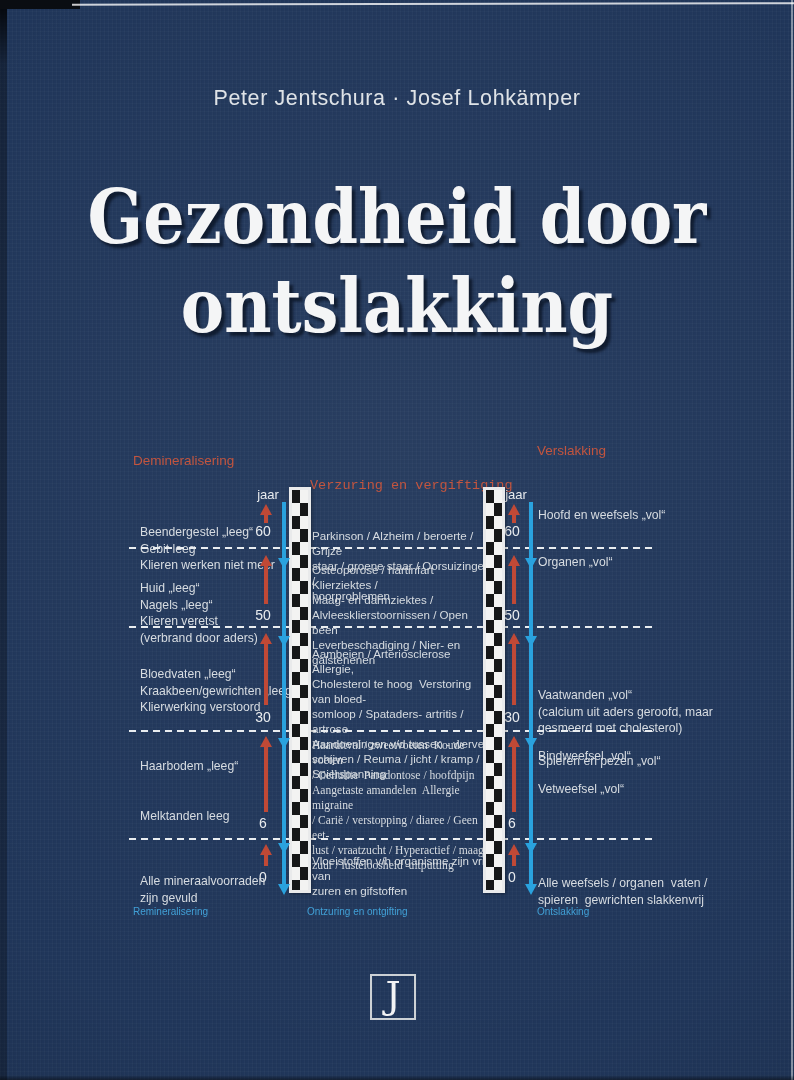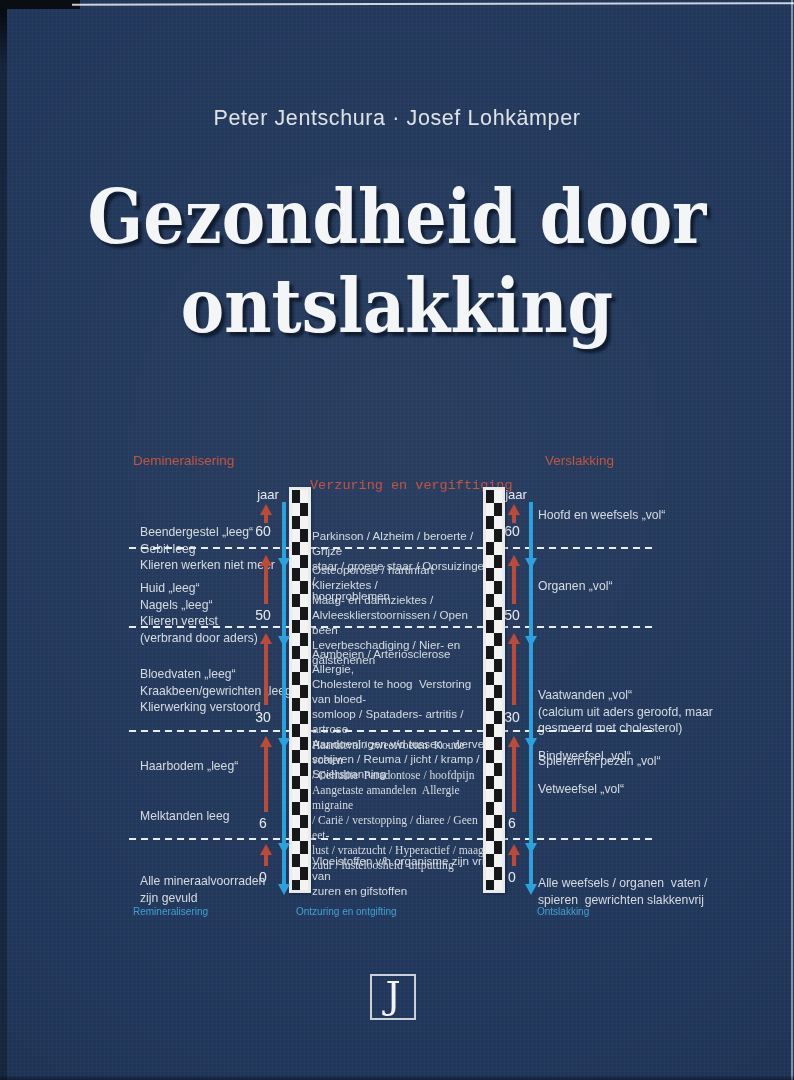--- a/index.html
+++ b/index.html
@@ -13,21 +13,21 @@
       repeating-linear-gradient(0deg, rgba(255,255,255,0.02) 0 1px, rgba(255,255,255,0) 1px 4px);
   }
   .abs{position:absolute;}
   
   .edge-left{left:0;top:0;width:7px;height:1080px;background:linear-gradient(180deg,rgba(0,0,0,0.9) 0%,rgba(0,0,0,0.35) 6%,rgba(0,0,0,0.28) 100%);}
   .edge-corner{left:0;top:0;width:80px;height:9px;background:#0a0d12;}
   .edge-top{left:72px;top:3px;width:722px;height:2px;background:rgba(255,255,255,0.78);transform:rotate(-0.12deg);}
   .edge-right{right:1px;top:0;width:2px;height:1080px;background:rgba(255,255,255,0.45);}
   .edge-bottom{left:0;bottom:0;width:794px;height:5px;background:linear-gradient(0deg,rgba(0,0,0,0.45),rgba(0,0,0,0));}
 
-  .authors{left:0;top:86px;width:794px;text-align:center;font-size:21.5px;letter-spacing:0.6px;color:#dfe3e7;margin-top:20px;}
+  .authors{left:0;top:86px;width:794px;text-align:center;font-size:21.5px;letter-spacing:0.6px;color:#dfe3e7;}
   .title{left:0;width:794px;text-align:center;margin:0;font-family:"DejaVu Serif","Liberation Serif",serif;
          font-weight:700;font-size:74px;line-height:1;color:#f4f5f6;
          text-shadow:4px 4px 3px rgba(2,6,16,0.6);transform:scaleX(0.88);transform-origin:50% 50%;}
   .title.l1{top:180px;}
   .title.l2{top:269px;}
 
   .colhdr{font-size:13.5px;color:#c2553f;white-space:nowrap;}
   .colftr{font-size:10px;color:#41a0d6;white-space:nowrap;}
   .jaar{font-size:13px;color:#e8ebee;width:44px;text-align:center;}
   .tick{font-size:14px;color:#e9ecef;width:30px;text-align:center;}
@@ -76,21 +76,21 @@
   <div class="abs edge-bottom"></div>
 
   <div class="abs authors">Peter Jentschura · Josef Lohkämper</div>
   <h1 class="abs title l1">Gezondheid door</h1>
   <h1 class="abs title l2">ontslakking</h1>
 
   <div>
 
     <div class="abs colhdr" style="left:133px;top:453px;">Demineralisering</div>
     <div class="abs colhdr" style="left:310px;top:478px;font-family:Liberation Mono, monospace;">Verzuring en vergiftiging</div>
-    <div class="abs colhdr" style="left:537px;top:453px;margin-left:8px;">Verslakking</div>
+    <div class="abs colhdr" style="left:537px;top:443px;">Verslakking</div>
 
     <div class="abs jaar" style="left:246px;top:487px;">jaar</div>
     <div class="abs jaar" style="left:494px;top:487px;">jaar</div>
 
     <div class="abs dash" style="top:547px;"></div>
     <div class="abs dash" style="top:626px;"></div>
     <div class="abs dash" style="top:730px;"></div>
     <div class="abs dash" style="top:838px;"></div>
 
     <div class="abs pole" style="left:289px;"></div>
@@ -163,34 +163,34 @@
     <div class="abs txt mcol" style="top:738px;font-family:Liberation Serif, serif;">Haaruitval / zweetvoeten  Koude voeten
 / Cellulite  Paradontose / hoofdpijn
 Aangetaste amandelen  Allergie migraine
 / Carië / verstopping / diaree / Geen eet-
 lust / vraatzucht / Hyperactief / maag-
 zuur / lusteloosheid  uitputting</div>
     <div class="abs txt mcol" style="top:853px;">Vloeistoffen v/h organisme zijn vrij van
 zuren en gifstoffen</div>
 
     <div class="abs txt rcol" style="top:507px;">Hoofd en weefsels „vol“</div>
-    <div class="abs txt rcol" style="top:578px;">Organen „vol“</div>
+    <div class="abs txt rcol" style="top:554px;">Organen „vol“</div>
     <div class="abs txt rcol" style="top:645px;margin-top:42px;">Vaatwanden „vol“
 (calcium uit aders geroofd, maar
 gesmeerd met cholesterol)
 
 Spieren en pezen „vol“</div>
     <div class="abs txt rcol" style="top:748px;">Bindweefsel „vol“
 
 Vetweefsel „vol“</div>
     <div class="abs txt rcol" style="top:875px;">Alle weefsels / organen  vaten /
 spieren  gewrichten slakkenvrij</div>
 
     <div class="abs colftr" style="left:133px;top:906px;">Remineralisering</div>
-    <div class="abs colftr" style="left:296px;top:906px;">Ontzuring en ontgifting</div>
+    <div class="abs colftr" style="left:307px;top:906px;">Ontzuring en ontgifting</div>
     <div class="abs colftr" style="left:537px;top:906px;">Ontslakking</div>
   </div>
 
   <div class="abs logo">
     <span>J</span>
   </div>
 
 </div>
 
 </body></html>

